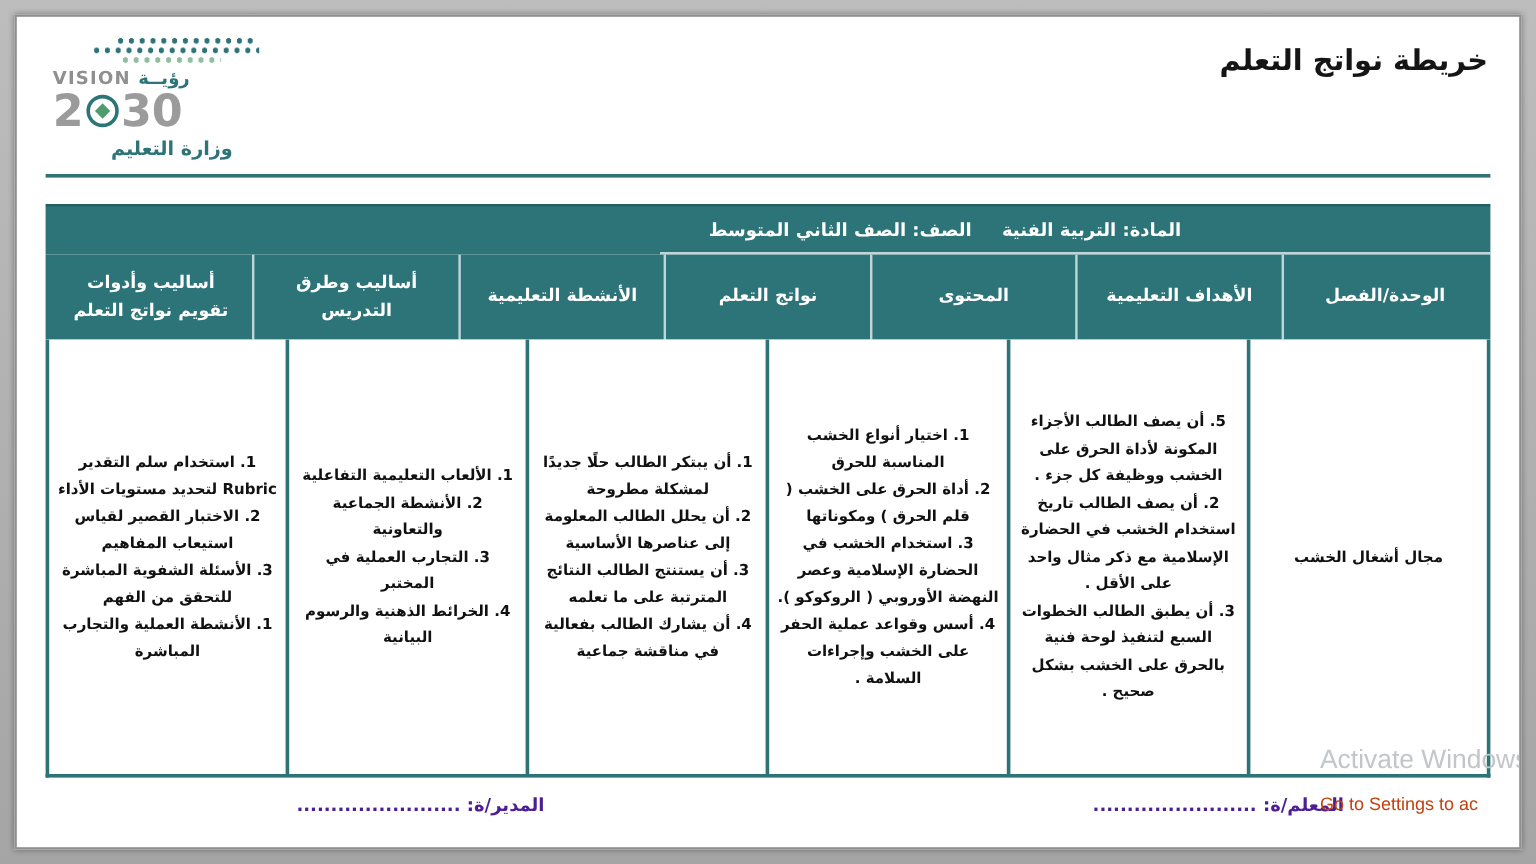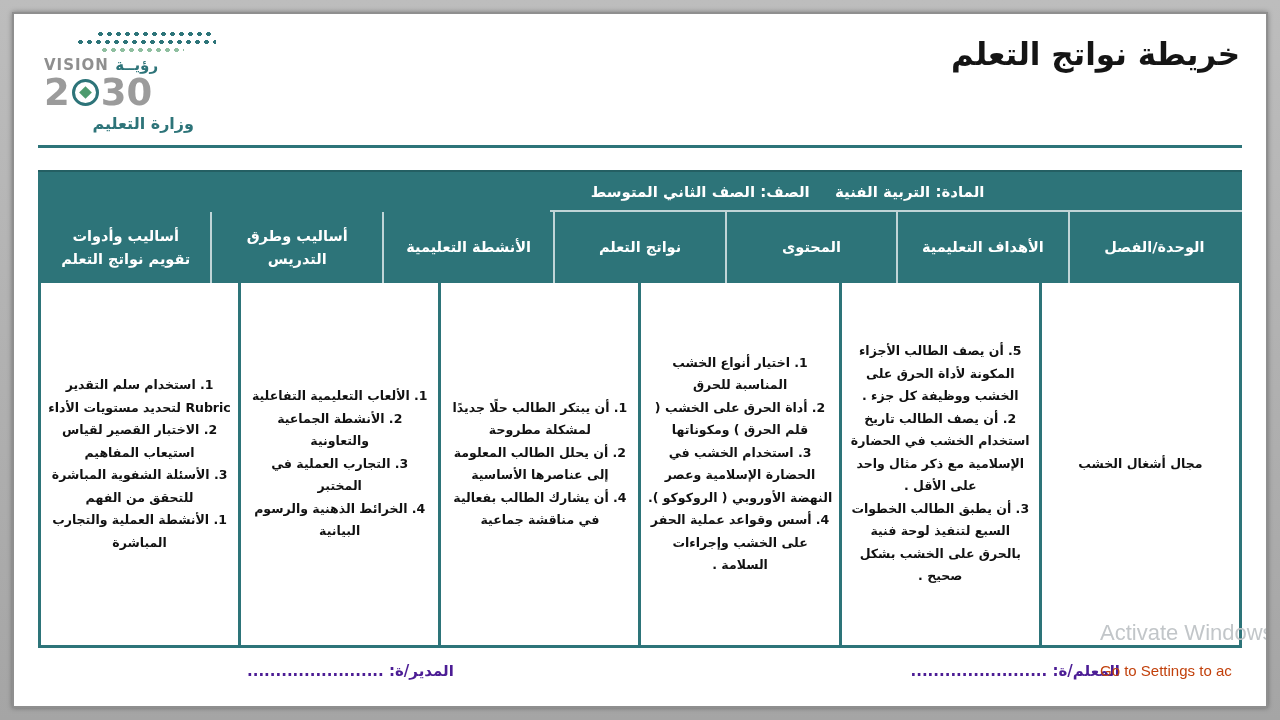--- a/index.html
+++ b/index.html
@@ -17,21 +17,21 @@
   .page{
     position:absolute;inset:12px;
     background:#ffffff;
     border:2px solid #8f8f8f;
     box-shadow:0 0 5px rgba(0,0,0,.35);
     overflow:hidden;
   }
   
   .page-title{
     position:absolute;top:22px;right:26px;
-    font-size:31px;font-weight:bold;color:#151515;
+    font-size:24px;font-weight:bold;color:#151515;
     direction:rtl;
   }
   .logo{position:absolute;top:16px;left:30px;width:190px;}
   .dots{margin-left:18px;}
   .dr{height:8px;background-image:radial-gradient(circle,var(--teal) 2.1px,transparent 2.4px);background-size:9px 8px;}
   .dr1{width:118px;margin-left:34px;}
   .dr2{width:140px;margin-left:14px;}
   .dr3{width:84px;margin-left:38px;background-image:radial-gradient(circle,#8fbfa0 2.1px,transparent 2.4px);}
   .vision-line{margin-top:2px;font-size:15px;font-weight:bold;letter-spacing:1px;white-space:nowrap;}
   .v-en{color:#8f8f8f;}
@@ -149,20 +149,21 @@
         </div>
         <div class="bcell">
           <div class="item">1. اختيار أنواع الخشب المناسبة للحرق</div>
           <div class="item">2. أداة الحرق على الخشب ( قلم الحرق ) ومكوناتها</div>
           <div class="item">3. استخدام الخشب في الحضارة الإسلامية وعصر النهضة الأوروبي ( الروكوكو ).</div>
           <div class="item">4. أسس وقواعد عملية الحفر على الخشب وإجراءات السلامة .</div>
         </div>
         <div class="bcell">
           <div class="item">1. أن يبتكر الطالب حلًا جديدًا لمشكلة مطروحة</div>
           <div class="item">2. أن يحلل الطالب المعلومة إلى عناصرها الأساسية</div>
+          <div class="item">3. أن يستنتج الطالب النتائج المترتبة على ما تعلمه</div>
           <div class="item">4. أن يشارك الطالب بفعالية في مناقشة جماعية</div>
         </div>
         <div class="bcell">
           <div class="item">1. الألعاب التعليمية التفاعلية</div>
           <div class="item">2. الأنشطة الجماعية والتعاونية</div>
           <div class="item">3. التجارب العملية في المختبر</div>
           <div class="item">4. الخرائط الذهنية والرسوم البيانية</div>
         </div>
         <div class="bcell">
           <div class="item">1. استخدام سلم التقدير Rubric لتحديد مستويات الأداء</div>

